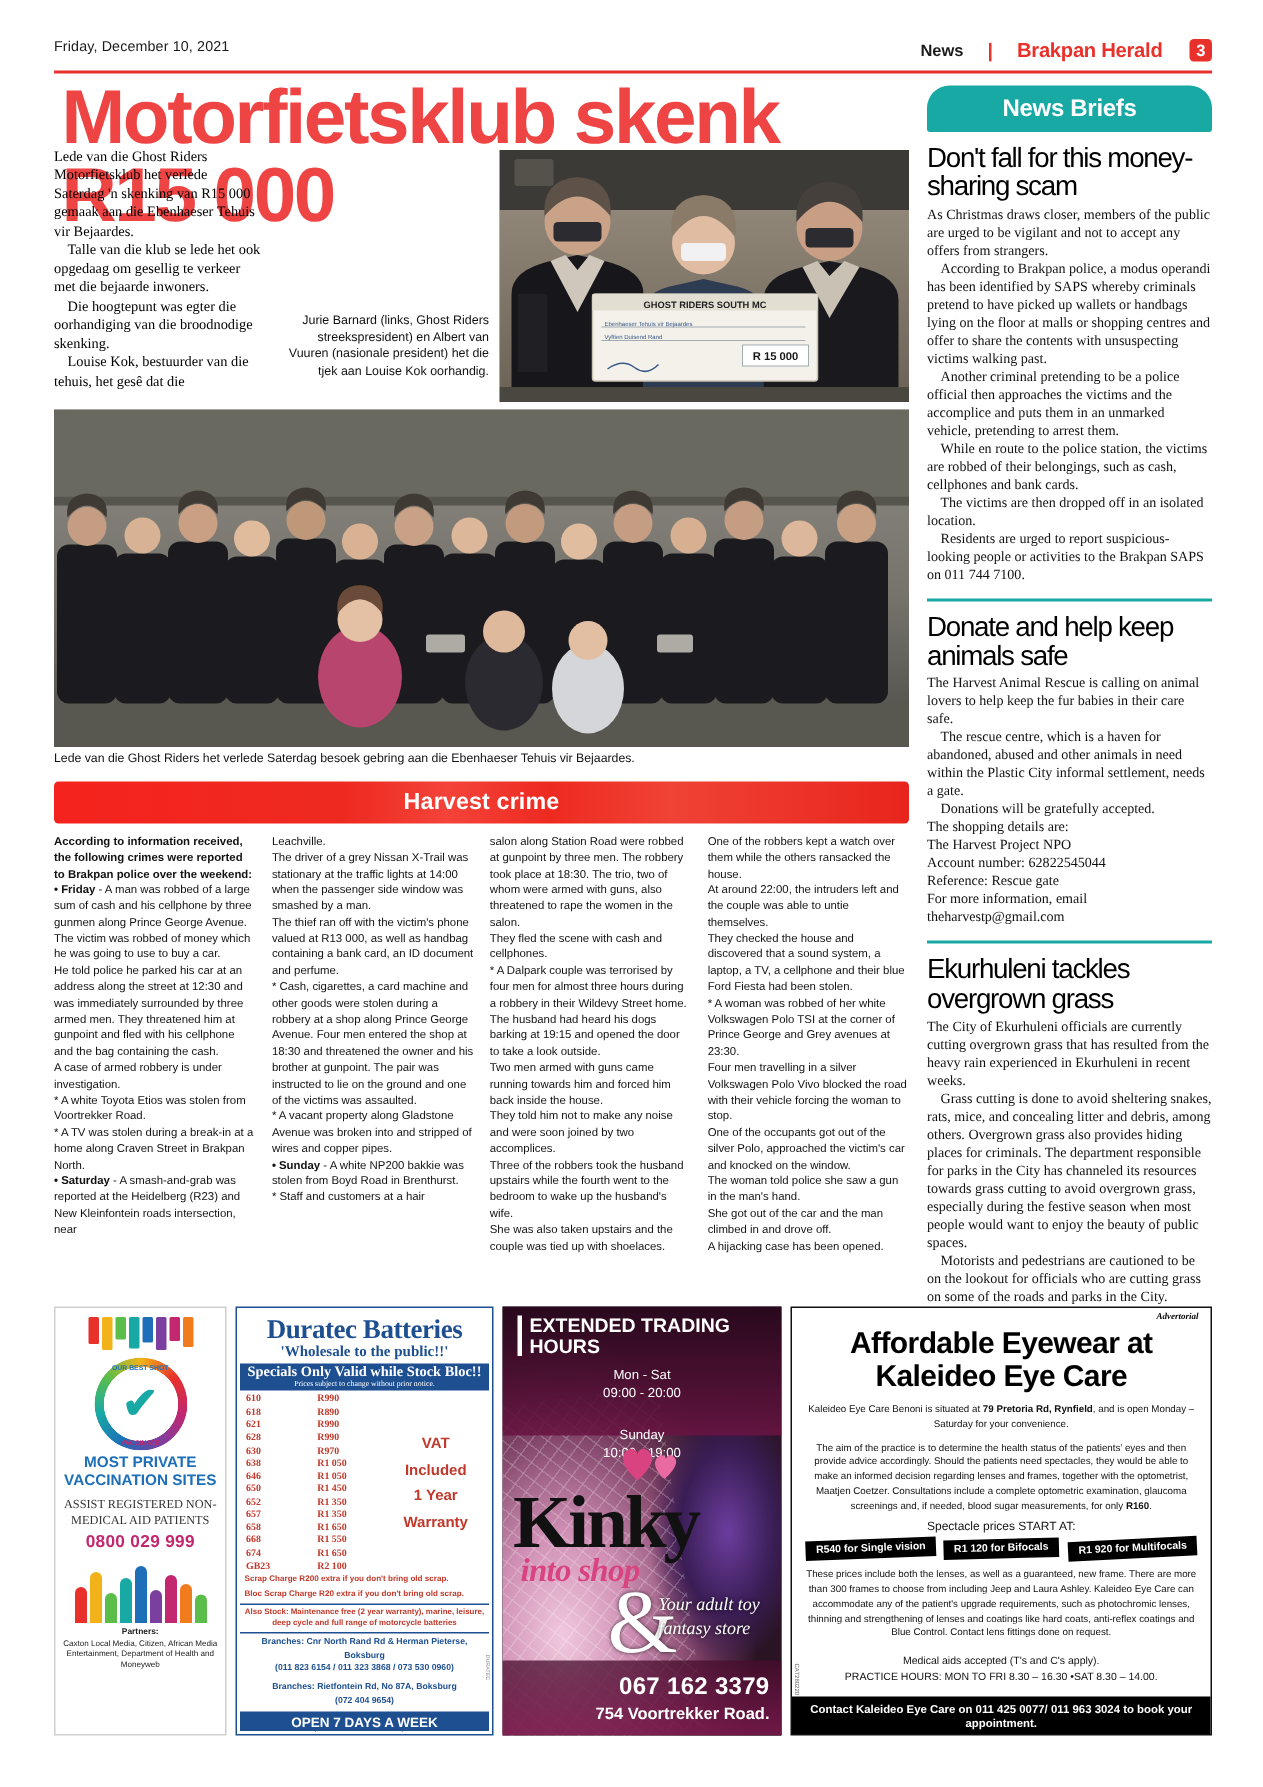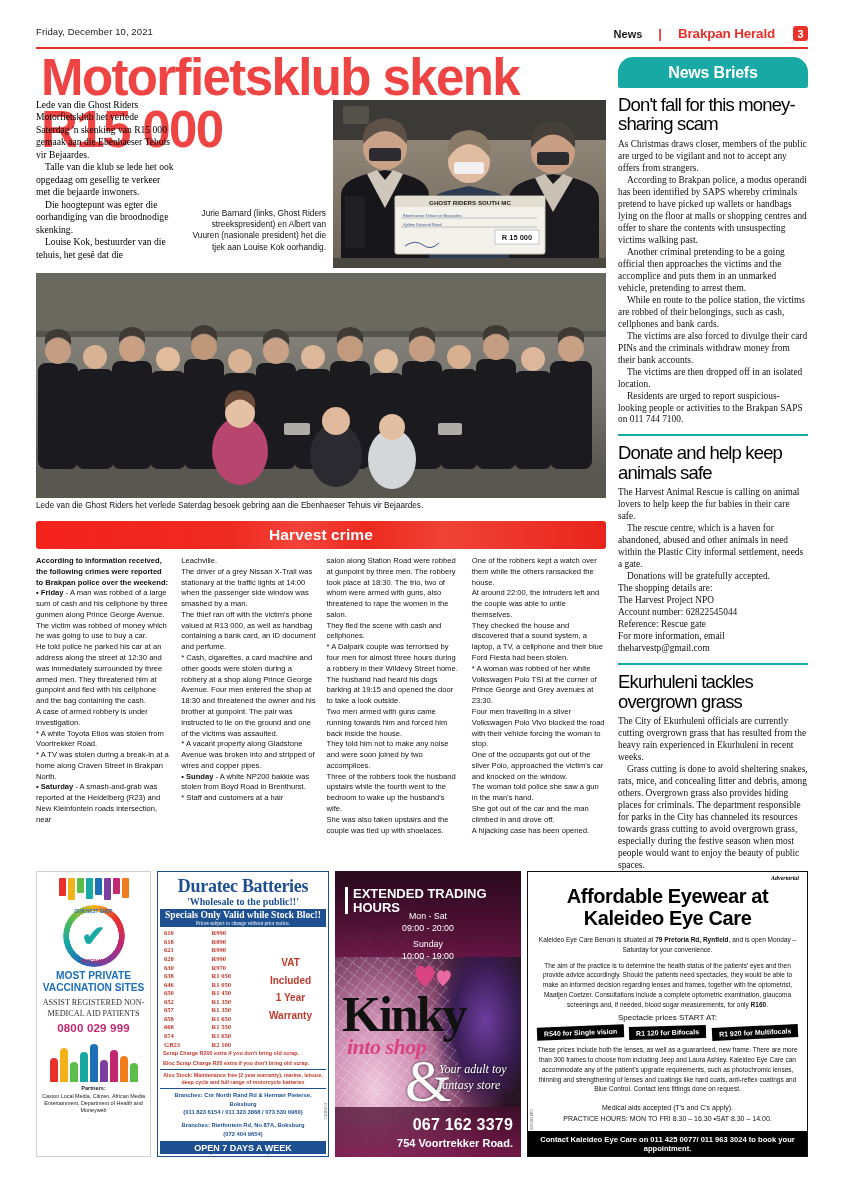--- a/index.html
+++ b/index.html
@@ -222,29 +222,29 @@
     background-image:
       repeating-linear-gradient(45deg, rgba(255,255,255,.55) 0 1px, transparent 1px 9px),
       repeating-linear-gradient(-45deg, rgba(255,255,255,.55) 0 1px, transparent 1px 9px);
     transform: rotate(-8deg);
   }
   .kinky-top {
     position:absolute; left:0; top:0; right:0; height: 86px;
     background: linear-gradient(180deg, rgba(40,8,28,.92), rgba(105,20,66,.88));
   }
   .kinky-ext {
-    position:absolute; left:10px; top:16px;
+    position:absolute; left:10px; top:6px;
     font-family:"Liberation Sans",sans-serif; font-weight:bold; font-size:13px; color:#fff;
     line-height:1.04; border-left: 3px solid #fff; padding-left:5px;
   }
   .kinky-hours {
     position:absolute; left:0; right:0; top:40px; text-align:center;
     font-family:"Liberation Sans",sans-serif; font-size:8.8px; color:#fff; line-height:1.35;
   }
-  .kinky-hours .g { margin-top:4px; display:block; }
+  .kinky-hours .g { margin-top:16px; display:block; }
   .kinky-word {
     position:absolute; left:7px; top:118px;
     font-family:"Liberation Serif", serif; font-weight:bold; font-size:50px; color:#111;
     letter-spacing:-2px; line-height:1;
   }
   .kinky-sub {
     position:absolute; left:12px; top:163px;
     font-family:"Liberation Serif", serif; font-style:italic; font-weight:bold; font-size:22px;
     color:#d9437f; letter-spacing:-.5px;
   }
@@ -495,23 +495,22 @@
   </div>
 
   <div class="sidebar">
     <div class="nb-banner">News Briefs</div>
 
     <div class="nb-item">
       <div class="nb-head">Don't fall for this money-sharing scam</div>
       <div class="nb-body" id="nb0">
           <p class="first">As Christmas draws closer, members of the public are urged to be vigilant and not to accept any offers from strangers.</p>
           <p>According to Brakpan police, a modus operandi has been identified by SAPS whereby criminals pretend to have picked up wallets or handbags lying on the floor at malls or shopping centres and offer to share the contents with unsuspecting victims walking past.</p>
-          <p>Another criminal pretending to be a going official then approaches the victims and the accomplice and puts them in an unmarked vehicle, pretending to arrest them.</p>
+          <p>Another criminal pretending to be a police official then approaches the victims and the accomplice and puts them in an unmarked vehicle, pretending to arrest them.</p>
           <p>While en route to the police station, the victims are robbed of their belongings, such as cash, cellphones and bank cards.</p>
-          <p>The victims are also forced to divulge their card PINs and the criminals withdraw money from their bank accounts.</p>
           <p>The victims are then dropped off in an isolated location.</p>
           <p>Residents are urged to report suspicious-looking people or activities to the Brakpan SAPS on 011 744 7100.</p>
         </div>
     </div>
     <div class="nb-rule"></div>
 
     <div class="nb-item">
       <div class="nb-head">Donate and help keep animals safe</div>
       <div class="nb-body" id="nb1">
           <p class="first">The Harvest Animal Rescue is calling on animal lovers to help keep the fur babies in their care safe.</p>

